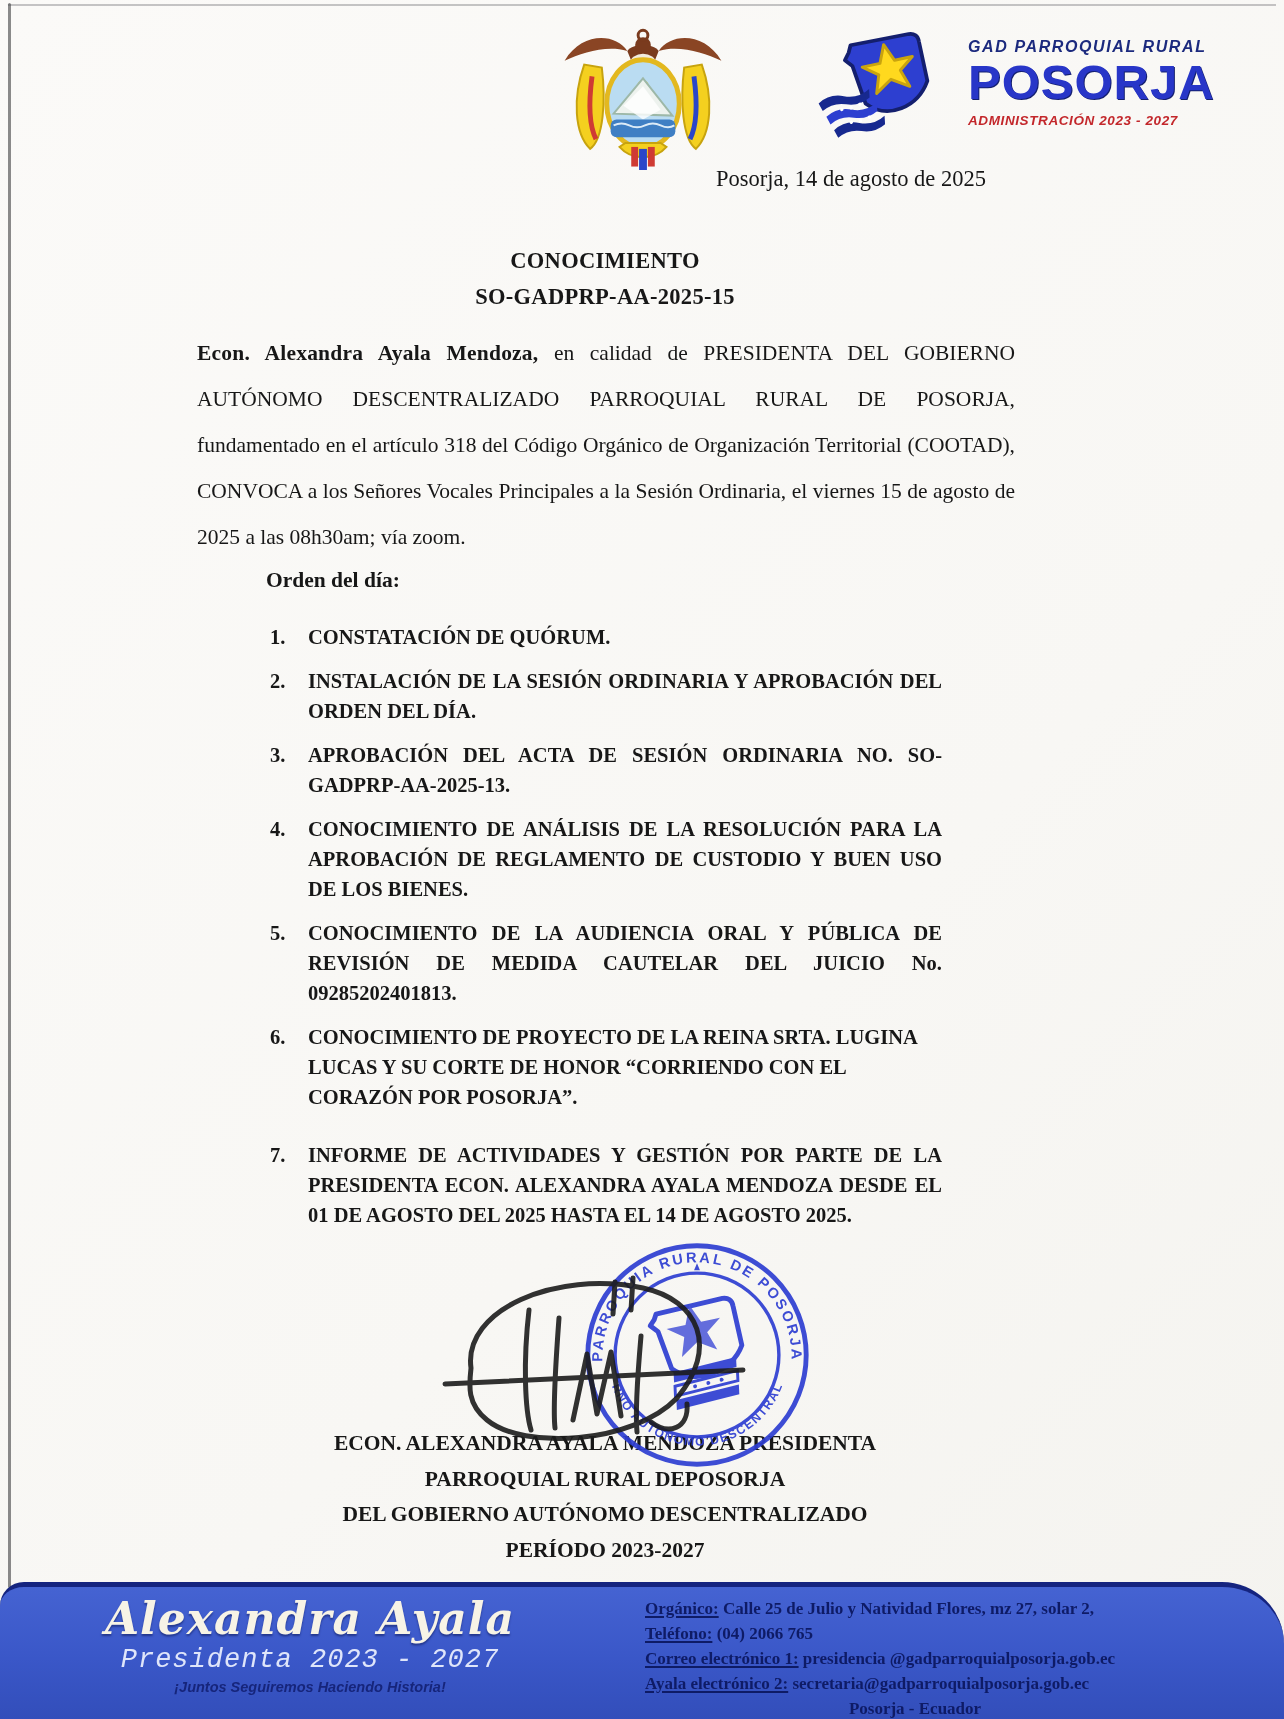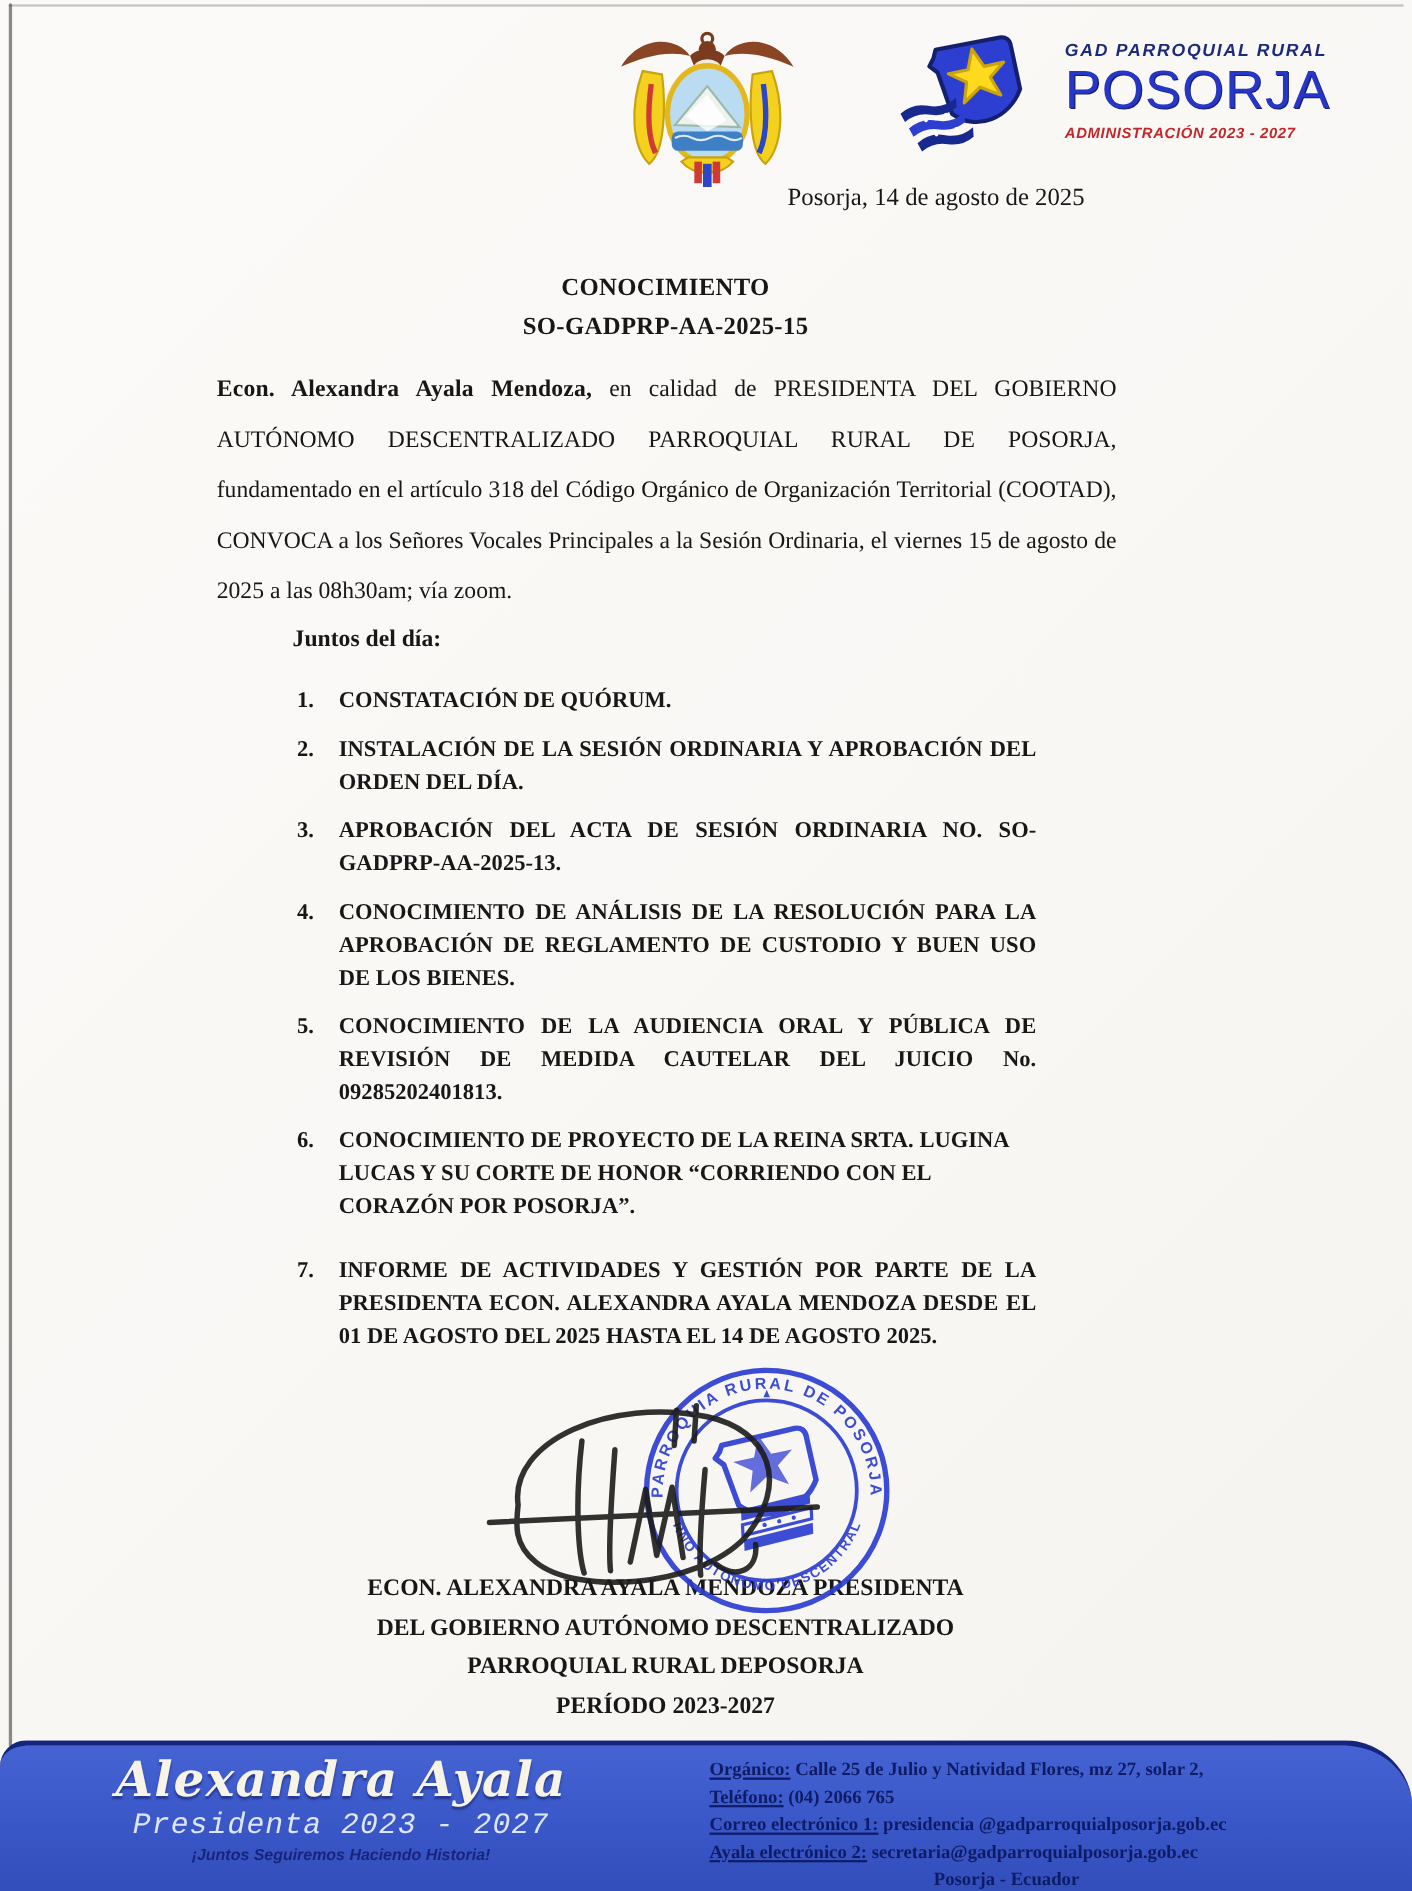--- a/index.html
+++ b/index.html
@@ -14,21 +14,21 @@
   .edge-top { position:absolute; left:8px; top:4px; width:1268px; height:2px;
     background:rgba(70,70,75,.30); }
 
   
   .coat { position:absolute; left:545px; top:20px; width:196px; height:150px; }
   .logo { position:absolute; left:798px; top:26px; display:flex; align-items:flex-start; }
   .logo-shield { width:150px; height:118px; flex:none; margin-top:2px; }
   .logo-text { margin-left:20px; width:228px; text-align:left; }
   .logo-top { font-family:"Liberation Sans",sans-serif; font-style:italic; font-weight:bold;
     font-size:16px; letter-spacing:1.6px; color:#1c2a7e; margin-top:12px; white-space:nowrap; }
-  .logo-name { font-family:"Liberation Sans",sans-serif; font-weight:normal; font-size:49px;
+  .logo-name { font-family:"Liberation Sans",sans-serif; font-weight:bold; font-size:49px;
     letter-spacing:1px; color:#2836c8; line-height:1.0; margin-top:2px;
     text-shadow:1px 1px 0 #141f6e; }
   .logo-bottom { font-family:"Liberation Sans",sans-serif; font-style:italic; font-weight:bold;
     font-size:13.5px; letter-spacing:.6px; color:#c3272b; margin-top:6px; white-space:nowrap; }
   .date { position:absolute; left:716px; top:166px; font-size:22.5px; }
 
   
   .title { position:absolute; left:197px; top:243px; width:816px; text-align:center;
     font-weight:bold; font-size:22.5px; line-height:36px; letter-spacing:.3px; }
 
@@ -128,21 +128,21 @@
 
   <div class="date">Posorja, 14 de agosto de 2025</div>
 
   <div class="title">
     <div>CONOCIMIENTO</div>
     <div>SO-GADPRP-AA-2025-15</div>
   </div>
 
   <p class="intro"><b>Econ. Alexandra Ayala Mendoza,</b><span> en calidad de PRESIDENTA DEL GOBIERNO AUTÓNOMO DESCENTRALIZADO PARROQUIAL RURAL DE POSORJA, fundamentado en el artículo 318 del Código Orgánico de Organización Territorial (COOTAD), CONVOCA a los Señores Vocales Principales a la Sesión Ordinaria, el viernes 15 de agosto de 2025 a las 08h30am; vía zoom.</span></p>
 
-  <div class="agenda-heading">Juntos del día:</div>
+  <div class="agenda-heading">Orden del día:</div>
 
   <div class="agenda">
     <div class="item">
       <span class="num">1.</span>
       <span class="txt">CONSTATACIÓN DE QUÓRUM.</span>
     </div>
     <div class="item">
       <span class="num">2.</span>
       <span class="txt">INSTALACIÓN DE LA SESIÓN ORDINARIA Y APROBACIÓN DEL ORDEN DEL DÍA.</span>
     </div>
@@ -163,22 +163,22 @@
       <span class="txt">CONOCIMIENTO DE PROYECTO DE LA REINA SRTA. LUGINA LUCAS Y SU CORTE DE HONOR “CORRIENDO CON EL CORAZÓN POR POSORJA”.</span>
     </div>
     <div class="item gap-top">
       <span class="num">7.</span>
       <span class="txt">INFORME DE ACTIVIDADES Y GESTIÓN POR PARTE DE LA PRESIDENTA ECON. ALEXANDRA AYALA MENDOZA DESDE EL 01 DE AGOSTO DEL 2025 HASTA EL 14 DE AGOSTO 2025.</span>
     </div>
   </div>
 
   <div class="sig-text">
     <div>ECON. ALEXANDRA AYALA MENDOZA PRESIDENTA</div>
+    <div>PARROQUIAL RURAL DEPOSORJA</div>
     <div>DEL GOBIERNO AUTÓNOMO DESCENTRALIZADO</div>
-    <div>PARROQUIAL RURAL DEPOSORJA</div>
     <div>PERÍODO 2023-2027</div>
   </div>
 
   <svg class="stamp" viewBox="0 0 240 240">
     <circle cx="120" cy="120" r="112" fill="none" stroke="#2e3ed2" stroke-width="5"></circle>
     <circle cx="120" cy="120" r="84" fill="none" stroke="#2e3ed2" stroke-width="3.5"></circle>
     <defs>
       <path id="arcTop" d="M 24,136 A 97,97 0 1 1 216,136"></path>
       <path id="arcBot" d="M 32,150 A 93,93 0 0 0 208,150"></path>
     </defs>

